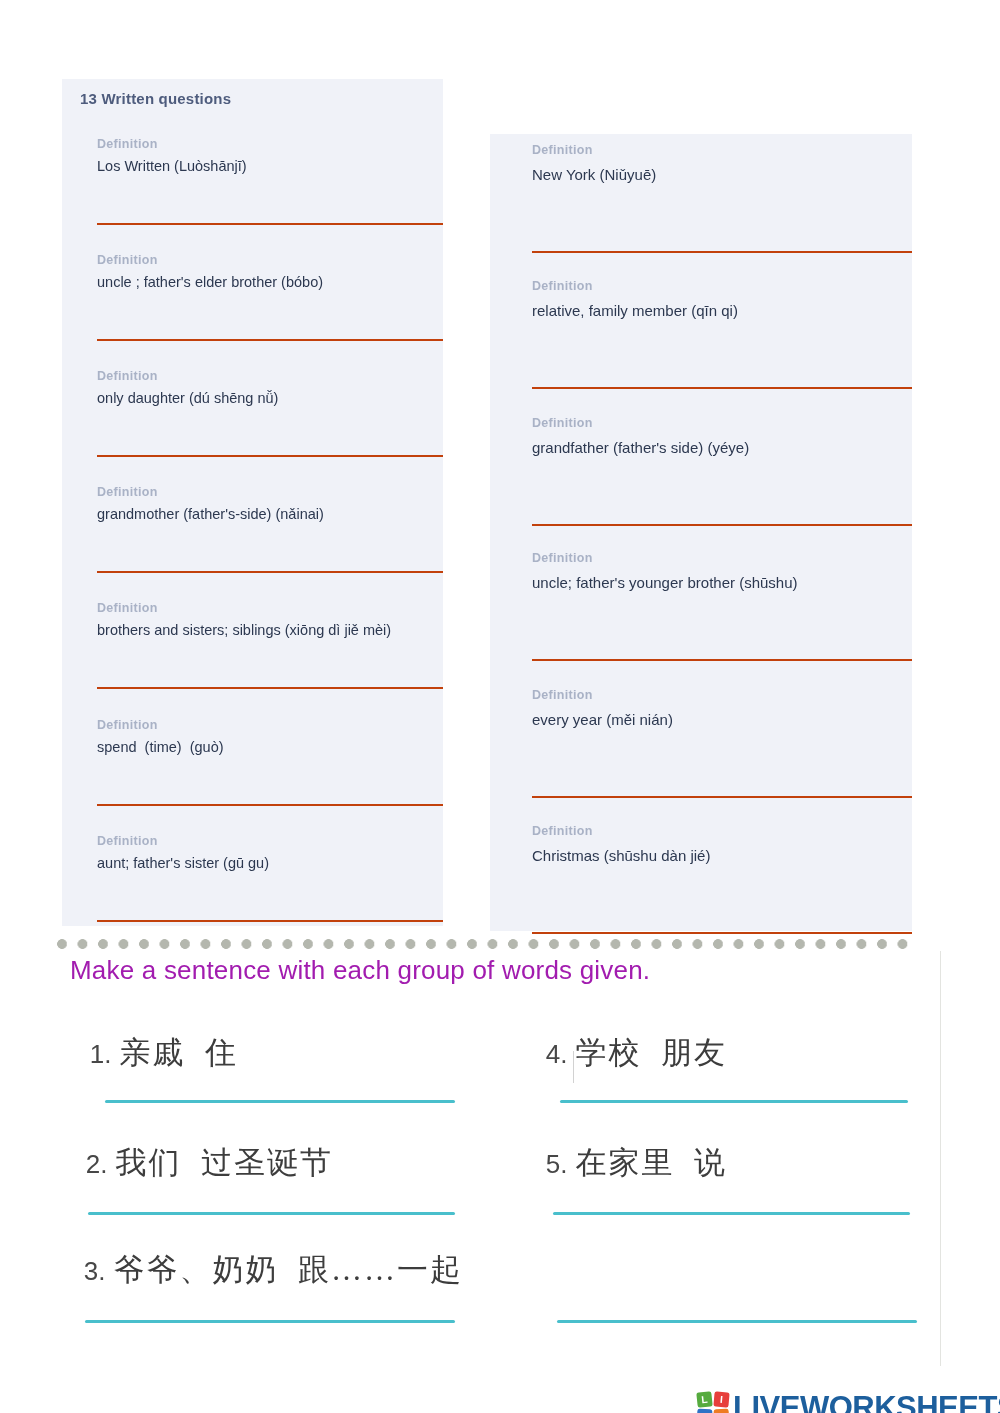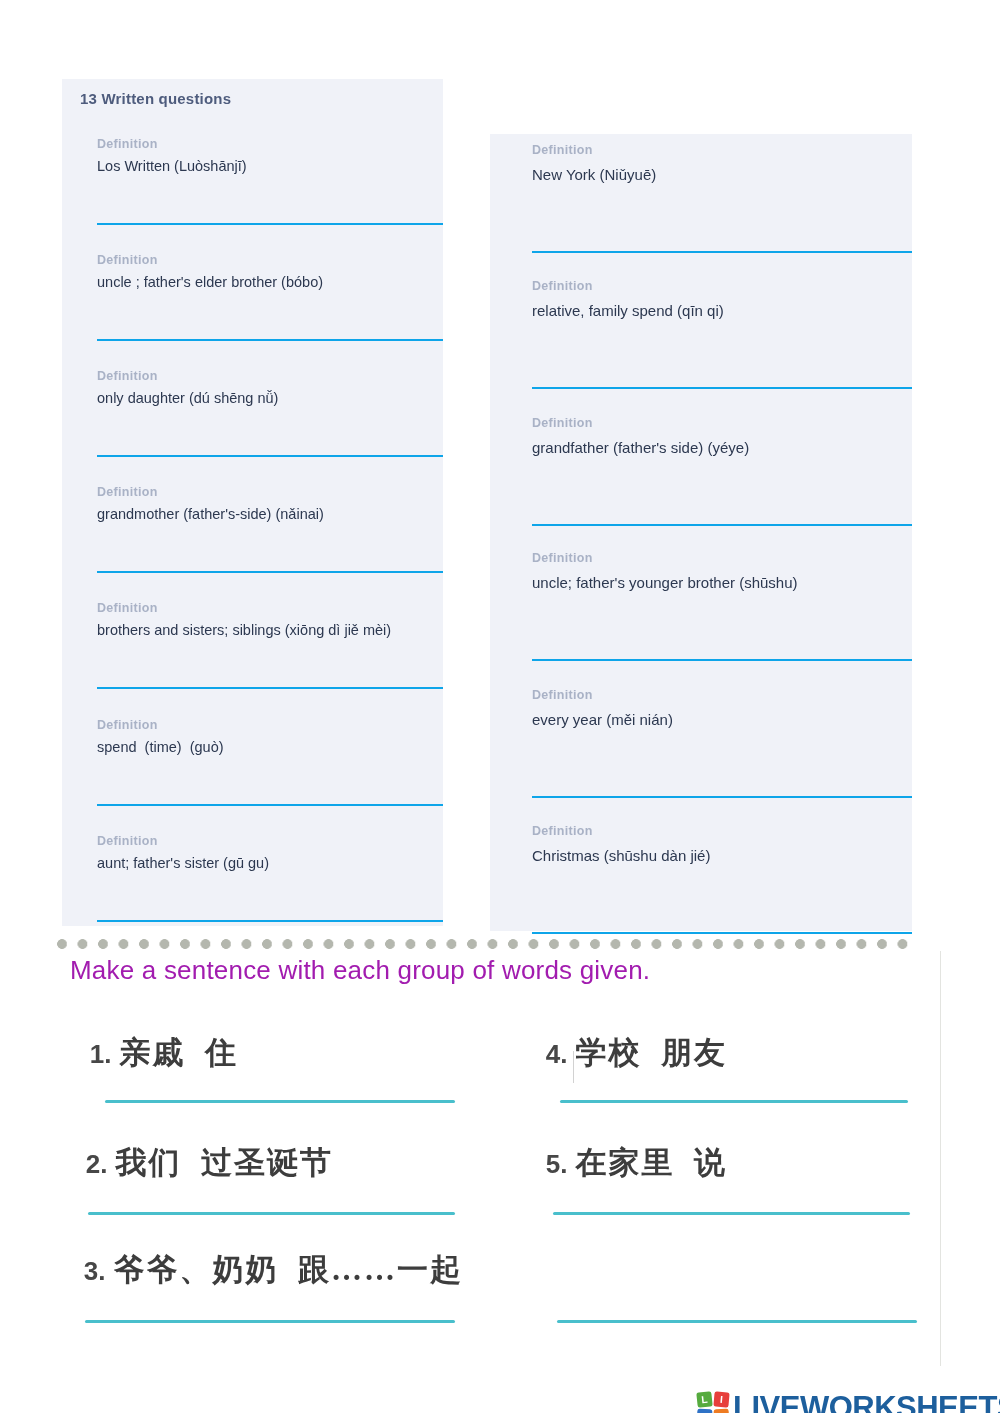--- a/index.html
+++ b/index.html
@@ -7,37 +7,37 @@
 
   .page { position:absolute; inset:0; width:1000px; height:1413px; background:#ffffff; overflow:hidden;margin-top:21px; }
 
   
   .panel { position:absolute; background:#f0f2f8; }
   .panel-left  { left:62px;  top:58px;  width:381px; height:847px; }
   .panel-right { left:490px; top:113px; width:422px; height:797px; }
 
   .quiz-header { position:absolute; left:18px; top:11px; font-size:15px; font-weight:bold; color:#4e5c7d; letter-spacing:0.2px; }
 
-  .def-block { position:absolute; border-bottom:2px solid #0ea5e9; }
+  .def-block { position:absolute; border-bottom:2px solid #c2410c; }
   .panel-left  .def-block { left:35px; width:346px; height:88px; }
   .panel-right .def-block { left:42px; width:380px; height:110px; }
 
   .def-label { font-size:12.5px; font-weight:bold; color:#a9b2c6; letter-spacing:0.3px; }
   .def-text  { margin-top:7px; font-size:14.5px; color:#2c3850; white-space:pre-wrap; }
   .panel-right .def-text { font-size:15px; margin-top:9px; }
 
   
   .dotted-sep { position:absolute; left:56px; top:916px; width:858px; height:14px;
     background-image:radial-gradient(circle at 6px 7px, #b4b7ae 4.6px, rgba(0,0,0,0) 5.2px);
     background-size:20.5px 14px; background-repeat:repeat-x; }
 
   .instruction { position:absolute; left:70px; top:934px; font-size:26px; color:#a21caf; letter-spacing:0.2px; }
 
   
-  .ex-item { position:absolute; color:#3d3d3d; white-space:pre;font-weight:bold; }
+  .ex-item { position:absolute; color:#3d3d3d; white-space:pre; }
   .ex-num  { font-family:"Liberation Sans", sans-serif; font-size:26px; color:#474747; margin-right:8px; }
   .ex-words{ font-family:"Liberation Serif", serif; font-size:31px; letter-spacing:2px; }
 
   .answer-line { position:absolute; height:2.5px; background:#49bfcc; border-radius:2px; }
 
   
   .scan-edge { position:absolute; left:940px; top:930px; width:1px; height:415px; background:#e3e4e0; }
   .scan-tick { position:absolute; left:573px; top:1030px; width:1px; height:32px; background:#d2d2d2; }
 
   
@@ -89,21 +89,21 @@
     </div>
   </div>
 
   <div class="panel panel-right">
     <div class="def-block" style="top:9px">
       <div class="def-label">Definition</div>
       <div class="def-text">New York (Niǔyuē)</div>
     </div>
     <div class="def-block" style="top:145px">
       <div class="def-label">Definition</div>
-      <div class="def-text">relative, family spend (qīn qi)</div>
+      <div class="def-text">relative, family member (qīn qi)</div>
     </div>
     <div class="def-block" style="top:282px">
       <div class="def-label">Definition</div>
       <div class="def-text">grandfather (father's side) (yéye)</div>
     </div>
     <div class="def-block" style="top:417px">
       <div class="def-label">Definition</div>
       <div class="def-text">uncle; father's younger brother (shūshu)</div>
     </div>
     <div class="def-block" style="top:554px">

